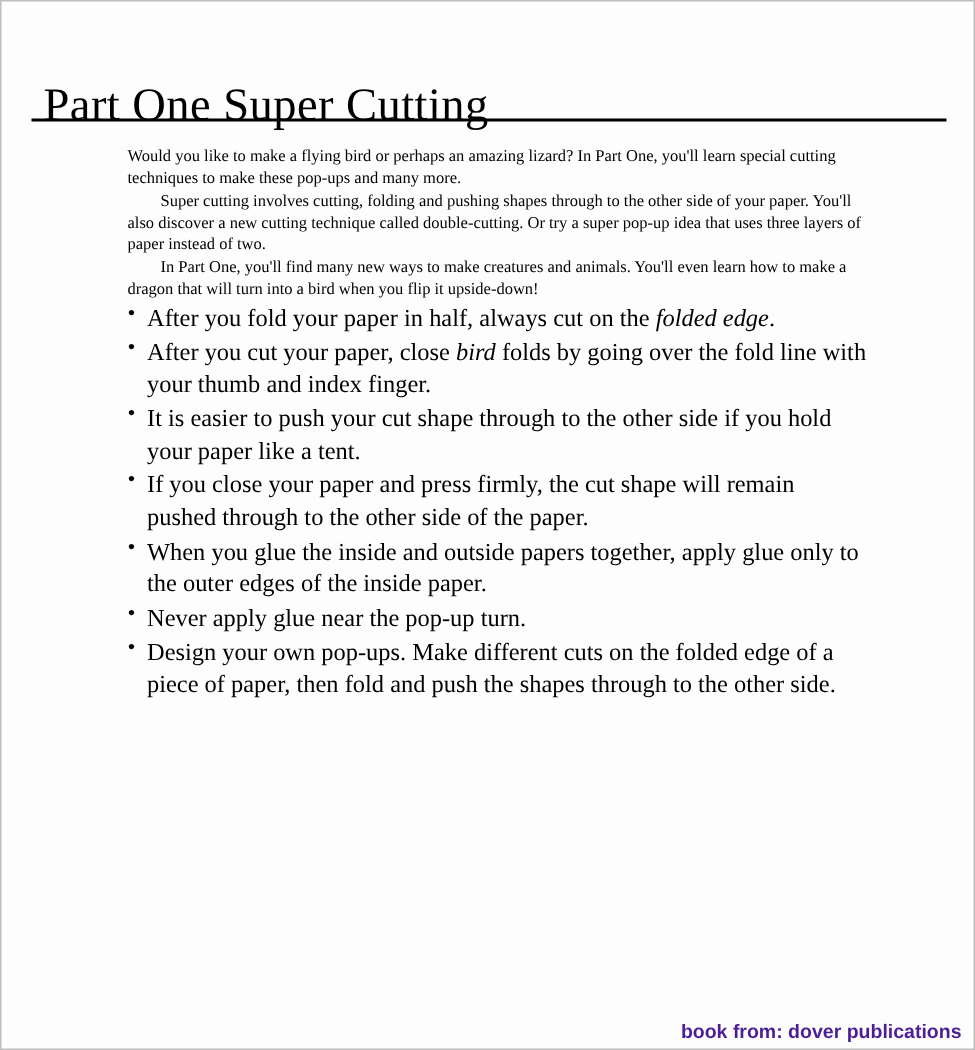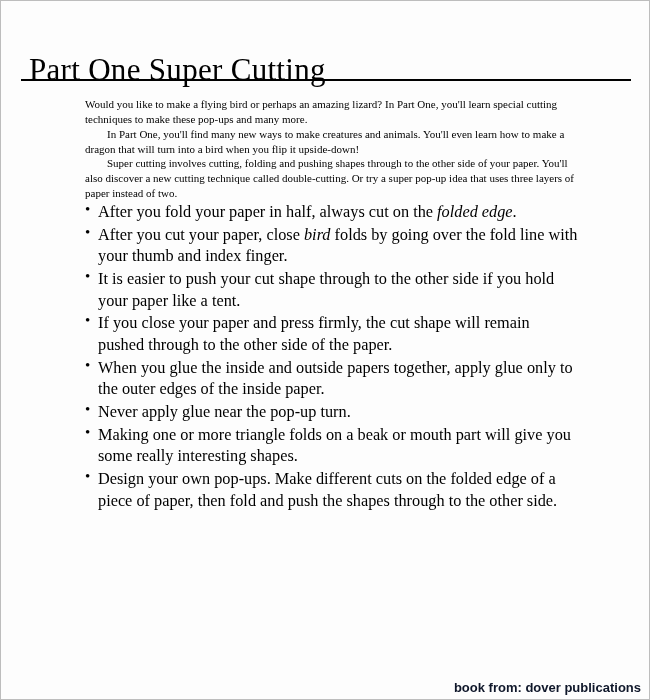--- a/index.html
+++ b/index.html
@@ -85,50 +85,49 @@
     top: -1px;
     font-size: 15px;
   }
   .ital {
     font-style: italic;
   }
   .credit {
     position: absolute;
     right: 8px;
     bottom: 4px;
-    color: #0f172a;
+    color: #4c1d95;
     font-family: "Liberation Sans", sans-serif;
     font-weight: bold;
     font-size: 13px;
     white-space: nowrap;
   }
 </style>
 </head>
 <body>
 
 <div class="page">
 
   <h1 class="title">
     <span class="part">Part One </span><span class="name">Super Cutting</span>
   </h1>
 
   <div class="rule"></div>
 
   <div class="body-col">
     <p class="para">Would you like to make a flying bird or perhaps an amazing lizard? In Part One, you'll learn special cutting techniques to make these pop-ups and many more.</p>
+    <p class="para">Super cutting involves cutting, folding and pushing shapes through to the other side of your paper. You'll also discover a new cutting technique called double-cutting. Or try a super pop-up idea that uses three layers of paper instead of two.</p>
     <p class="para">In Part One, you'll find many new ways to make creatures and animals. You'll even learn how to make a dragon that will turn into a bird when you flip it upside-down!</p>
-    <p class="para">Super cutting involves cutting, folding and pushing shapes through to the other side of your paper. You'll also discover a new cutting technique called double-cutting. Or try a super pop-up idea that uses three layers of paper instead of two.</p>
 
 
     <ul class="tips">
       <li><span>After you fold your paper in half, always cut on the </span><span class="ital">folded edge</span><span>.</span></li>
       <li><span>After you cut your paper, close </span><span class="ital">bird</span><span> folds by going over the fold line with your thumb and index finger.</span></li>
       <li><span>It is easier to push your cut shape through to the other side if you hold your paper like a tent.</span><span class="ital"></span><span></span></li>
       <li><span>If you close your paper and press firmly, the cut shape will remain pushed through to the other side of the paper.</span><span class="ital"></span><span></span></li>
       <li><span>When you glue the inside and outside papers together, apply glue only to the outer edges of the inside paper.</span><span class="ital"></span><span></span></li>
       <li><span>Never apply glue near the pop-up turn.</span><span class="ital"></span><span></span></li>
-      <li><span>Making one or more triangle folds on a beak or mouth part will give you some really interesting shapes.</span><span class="ital"></span><span></span></li>
       <li><span>Design your own pop-ups. Make different cuts on the folded edge of a piece of paper, then fold and push the shapes through to the other side.</span><span class="ital"></span><span></span></li>
     </ul>
   </div>
 
   <div class="credit">book from: dover publications</div>
 </div>
 
 </body></html>

